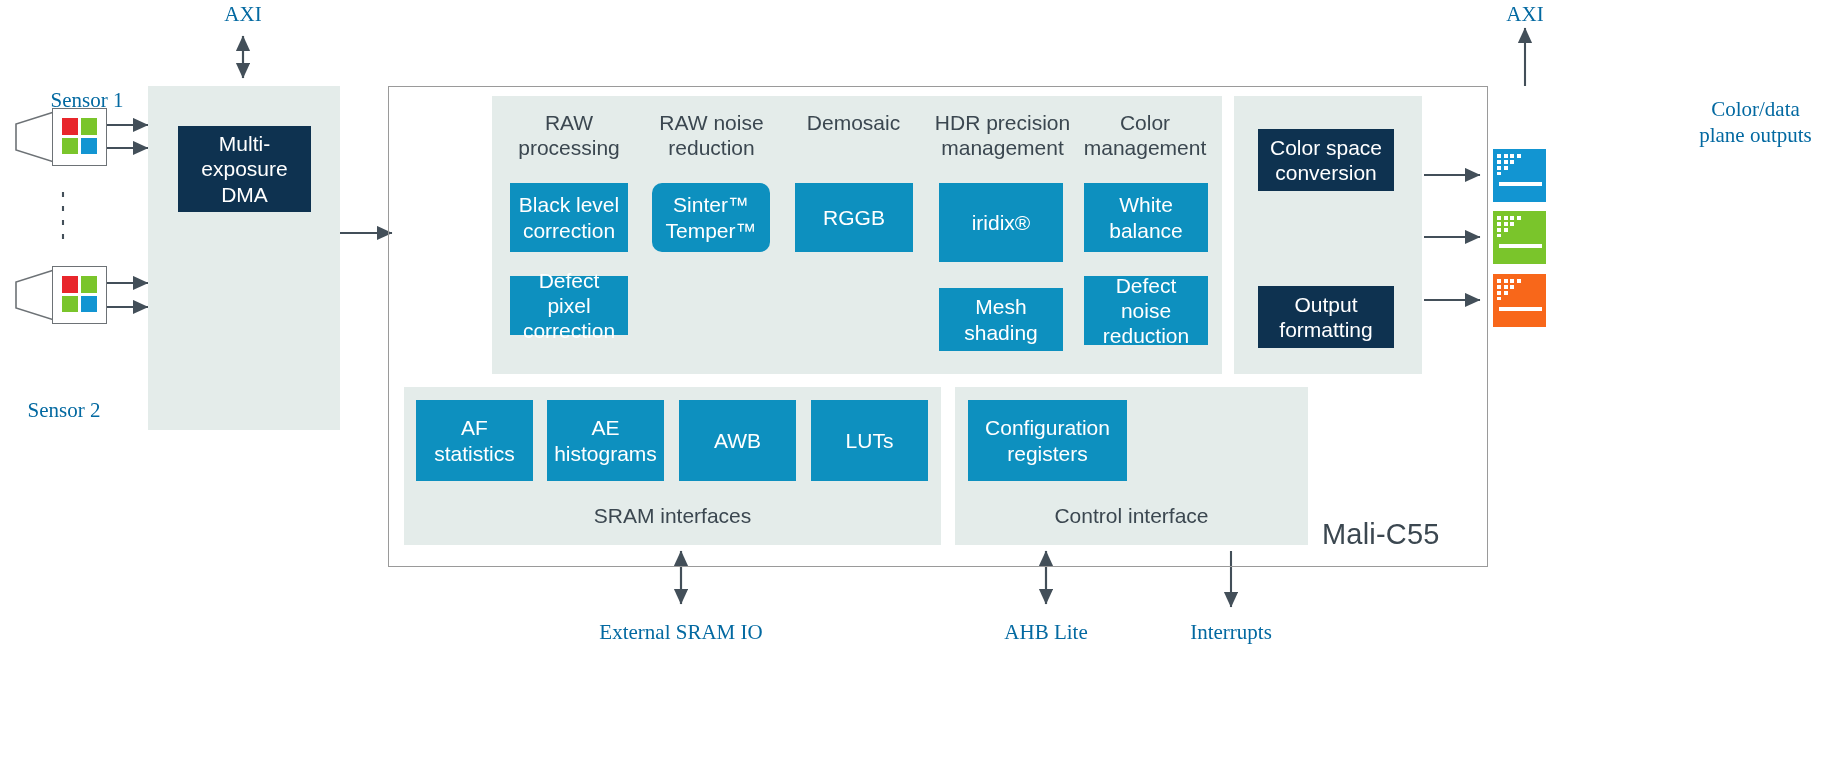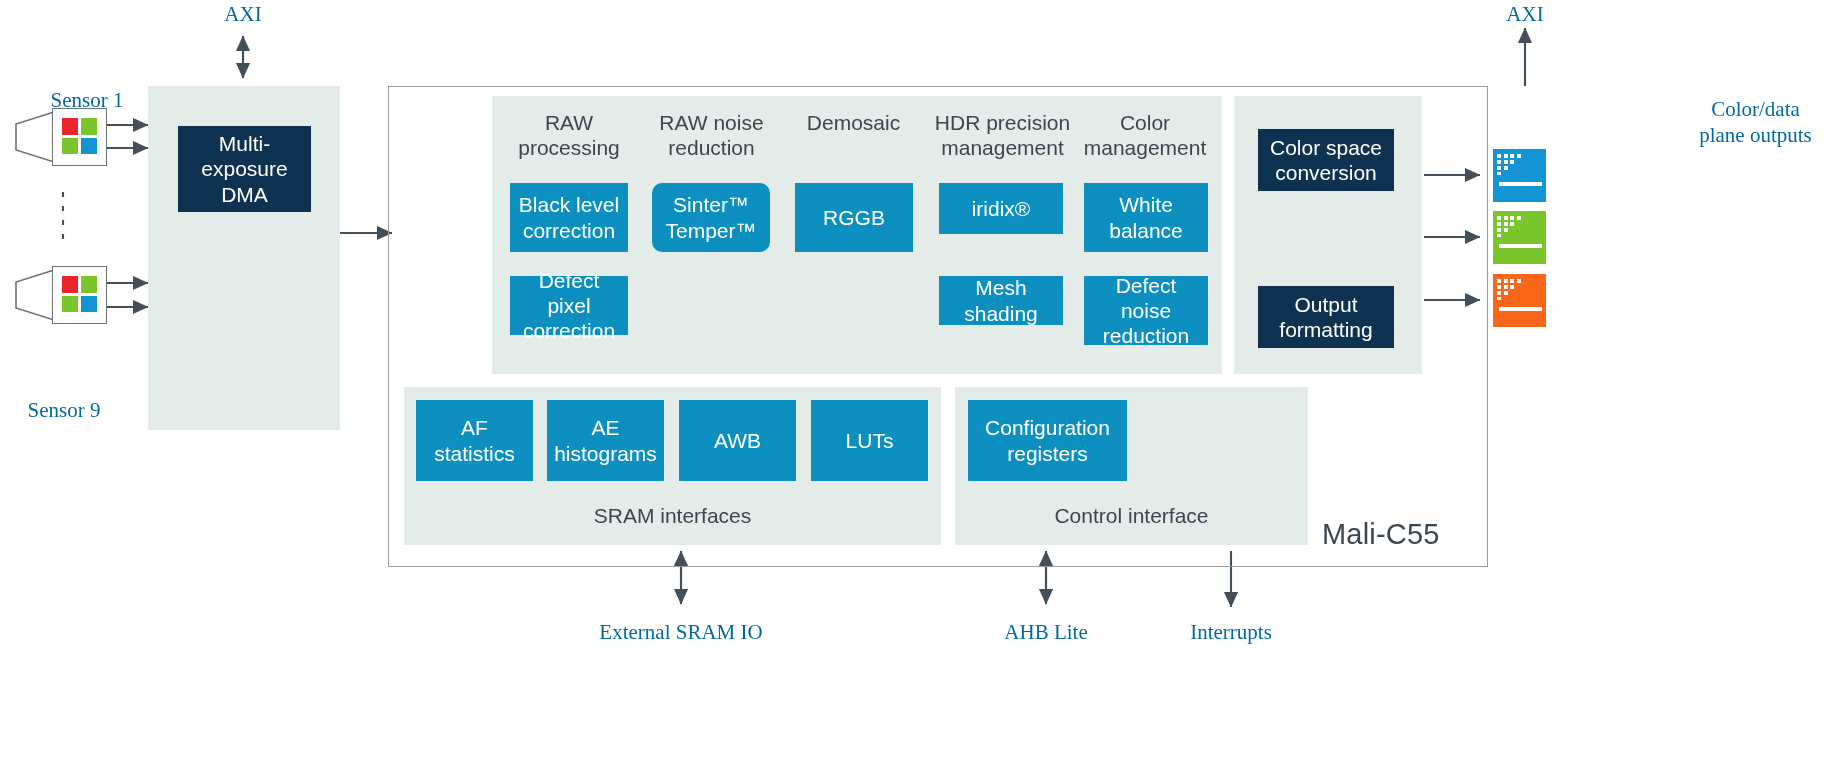--- a/index.html
+++ b/index.html
@@ -178,21 +178,21 @@
     <path d="M40,2 L2,14 L2,40 L40,52 Z" fill="#ffffff" stroke="#6d7276" stroke-width="1.6"></path>
   </svg>
   <div class="sensor-box" style="left:52px;top:266px;width:55px;height:58px;"></div>
   <div class="bayer" style="left:62px;top:276px;width:35px;height:36px;">
     <i style="background:#e8262b;"></i>
     <i style="background:#7ac52b;"></i>
     <i style="background:#7ac52b;"></i>
     <i style="background:#1295d2;"></i>
   </div>
 
-  <div class="lbl" style="left:0px;top:398px;width:128px;">Sensor 9</div>
+  <div class="lbl" style="left:0px;top:398px;width:128px;">Sensor 2</div>
 
   <div class="panel" style="left:148px;top:86px;width:192px;height:344px;"></div>
   <div class="blk blk-navy" style="left:178px;top:126px;width:133px;height:86px;">Multi-exposure
 DMA</div>
 
   <div class="chip-outline" style="left:388px;top:86px;width:1100px;height:481px;"></div>
   <div class="chip-name" style="left:1322px;top:518px;">Mali-C55</div>
 
   <div class="panel" style="left:492px;top:96px;width:730px;height:278px;"></div>
 
@@ -206,22 +206,22 @@
   <div class="panel-label" style="left:644px;top:110px;width:135px;white-space:pre-line;">RAW noise
 reduction</div>
   <div class="blk blk-blue" style="left:652px;top:183px;width:118px;height:69px;border-radius:10px;">Sinter™
 Temper™</div>
 
   <div class="panel-label" style="left:786px;top:110px;width:135px;white-space:pre-line;">Demosaic</div>
   <div class="blk blk-blue" style="left:795px;top:183px;width:118px;height:69px;">RGGB</div>
 
   <div class="panel-label" style="left:925px;top:110px;width:155px;white-space:pre-line;">HDR precision
 management</div>
-  <div class="blk blk-blue" style="left:939px;top:183px;width:124px;height:51px;">iridix®</div>
-  <div class="blk blk-blue" style="left:939px;top:276px;width:124px;height:49px;">Mesh
+  <div class="blk blk-blue" style="left:939px;top:183px;width:124px;height:79px;">iridix®</div>
+  <div class="blk blk-blue" style="left:939px;top:288px;width:124px;height:63px;">Mesh
 shading</div>
 
   <div class="panel-label" style="left:1070px;top:110px;width:150px;white-space:pre-line;">Color
 management</div>
   <div class="blk blk-blue" style="left:1084px;top:183px;width:124px;height:69px;">White
 balance</div>
   <div class="blk blk-blue" style="left:1084px;top:276px;width:124px;height:69px;">Defect noise
 reduction</div>
 
   <div class="panel" style="left:1234px;top:96px;width:188px;height:278px;"></div>

